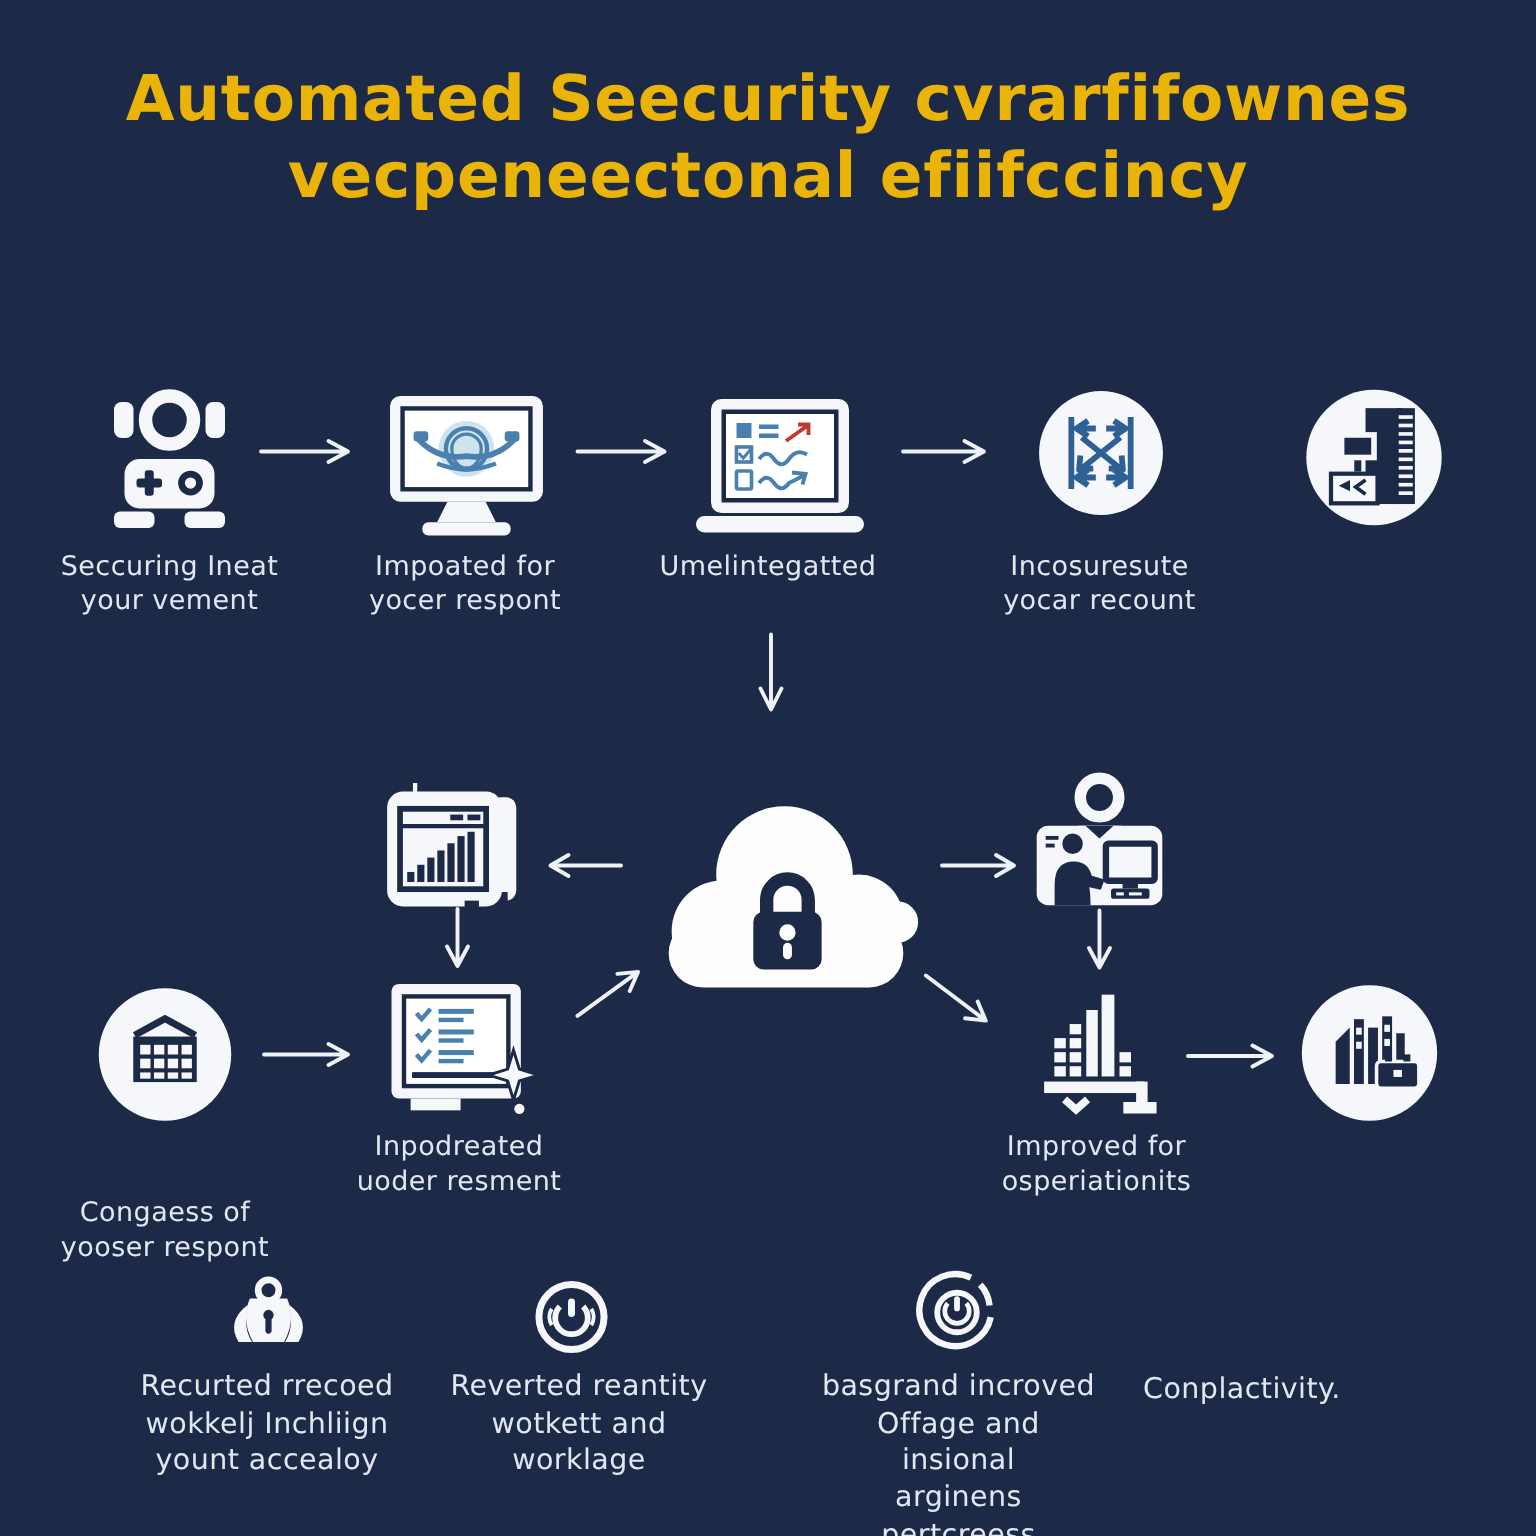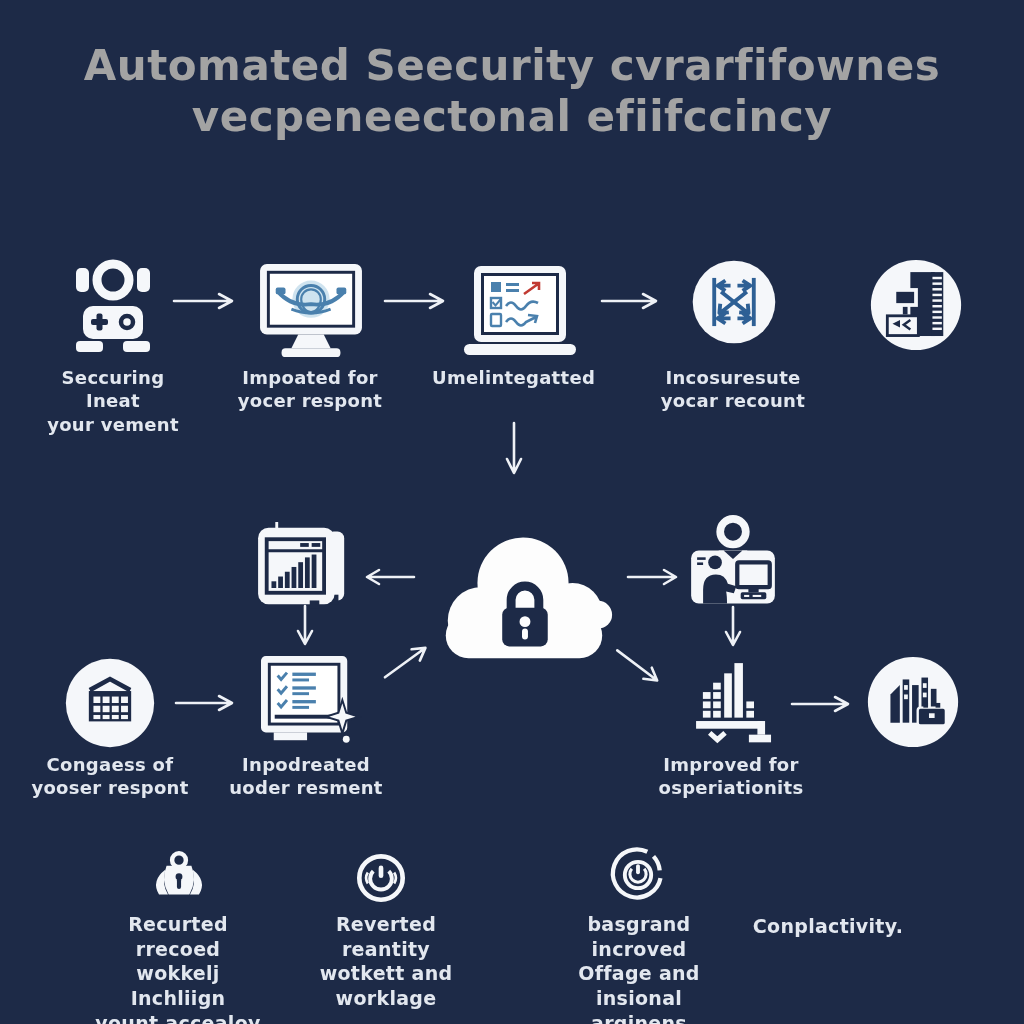--- a/index.html
+++ b/index.html
@@ -1,21 +1,21 @@
 <!DOCTYPE html>
 <html><head>
 <meta charset="utf-8">
 <style>
   html,body{margin:0;padding:0;background:#0e1830;}
   .canvas{position:relative;width:1024px;height:1024px;margin:0 auto;background:#1d2a47;
           font-family:"DejaVu Sans","Liberation Sans",sans-serif;overflow:hidden;}
   .abs{position:absolute;}
-  .title{width:1024px;text-align:center;color:#a3a3a3;font-weight:700;font-size:42px;
+  .title{width:1024px;text-align:center;color:#eab308;font-weight:700;font-size:42px;
          line-height:1.22;letter-spacing:.5px;}
-  .caption{text-align:center;color:#e2e7ef;font-weight:700;font-size:18px;line-height:1.3;
+  .caption{text-align:center;color:#e2e7ef;font-weight:400;font-size:18px;line-height:1.3;
            letter-spacing:.3px;}
   .caption span{display:block;}
   .fcaption{font-size:19px;}
   .arr{stroke:#eef1f6;stroke-width:2.6;fill:none;stroke-linecap:round;stroke-linejoin:round;}
   svg{display:block;}
 </style>
 </head>
 <body>
 
 <div class="canvas">
@@ -318,21 +318,21 @@
         <rect x="60.5" y="30" width="4" height="5"></rect>
           <rect x="60.5" y="40" width="4" height="5"></rect>
       </g>
       <rect x="55" y="56" width="30" height="19" rx="3" fill="#1d2a47" stroke="#f5f7fa" stroke-width="2.5"></rect>
       <rect x="61" y="51" width="5" height="5" fill="#1d2a47"></rect>
       <rect x="74" y="51" width="5" height="5" fill="#1d2a47"></rect>
       <rect x="67" y="62" width="6" height="5" fill="#f5f7fa"></rect>
     </svg>
   </div>
 
-  <div class="abs caption" style="left:30px;top:753px;width:160px;">
+  <div class="abs caption" style="left:30px;top:797px;width:160px;">
     <span>Congaess of</span>
     <span>yooser respont</span>
   </div>
   <div class="abs caption" style="left:226px;top:753px;width:160px;">
     <span>Inpodreated</span>
     <span>uoder resment</span>
   </div>
   <div class="abs caption" style="left:651px;top:753px;width:160px;">
     <span>Improved for</span>
     <span>osperiationits</span>

